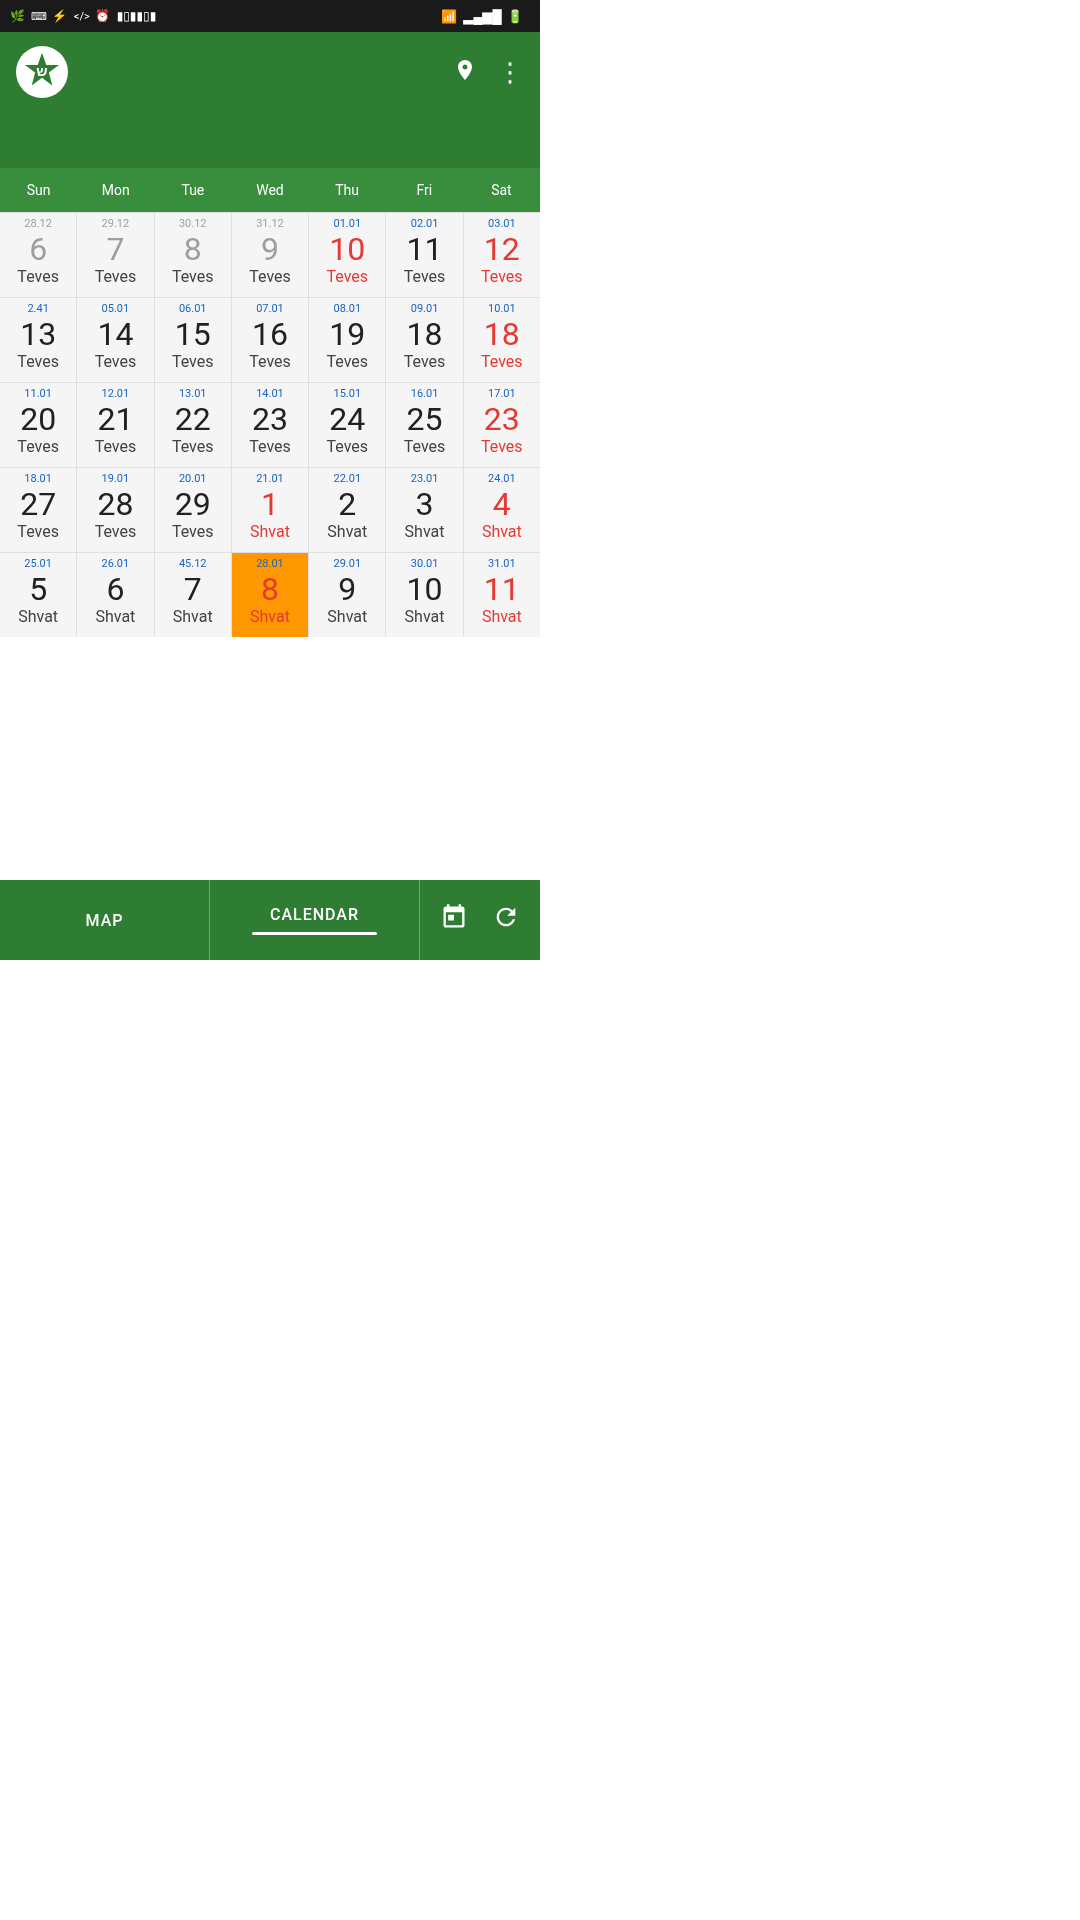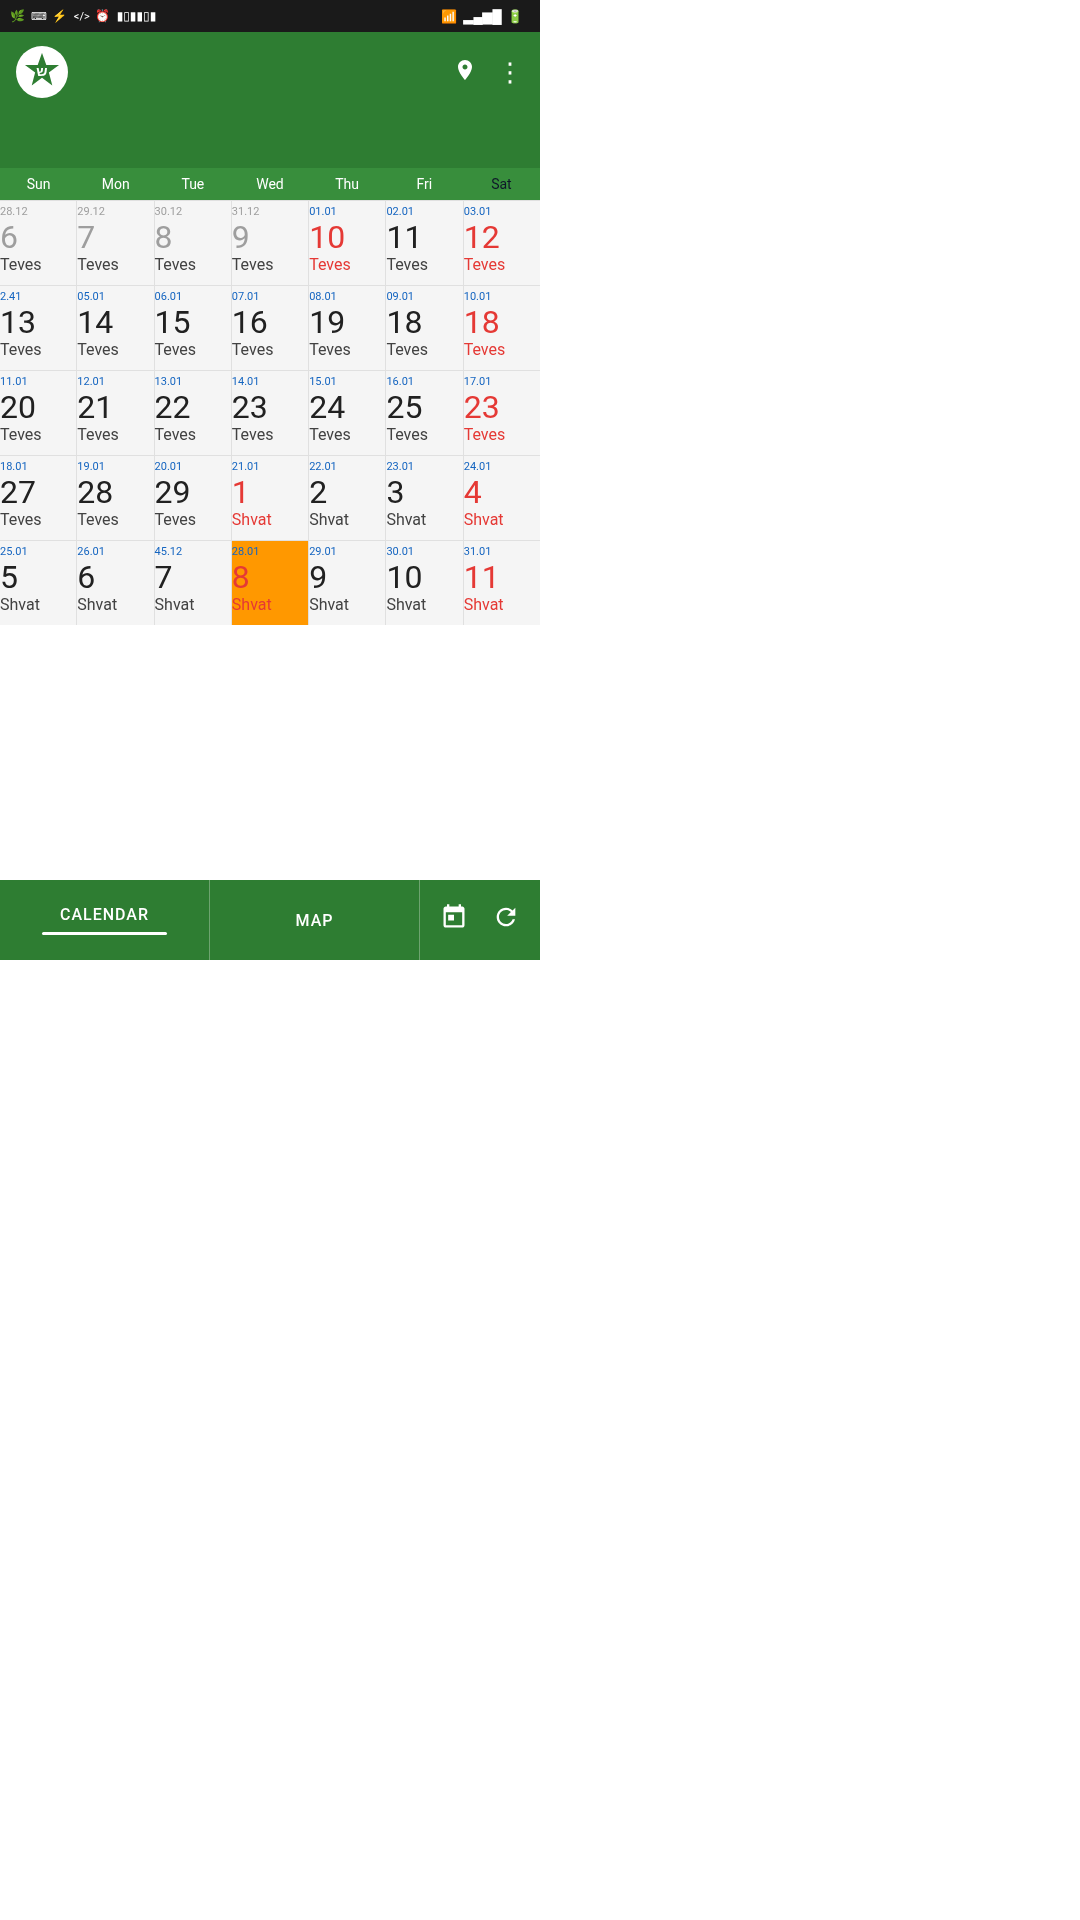--- a/index.html
+++ b/index.html
@@ -62,43 +62,43 @@
       padding: 0 20px;
     }
     .nav-arrow { color: #aed581; font-size: 28px; cursor: pointer; padding: 8px; }
     .nav-title { color: white; font-size: 26px; font-weight: 300; }
 
     
     .day-headers {
       background: #388e3c;
       display: grid;
       grid-template-columns: repeat(7, 1fr);
-      height: 32px;
+      height: 44px;
     }
     .day-header {
       display: flex; align-items: center; justify-content: center;
       color: white;
       font-size: 14px;
       font-weight: 400;
     }
-    .day-header.weekend { color: #0f172a; }
+    .day-header.weekend { color: #ffffff; }
 
     
     .calendar-grid {
       display: grid;
       grid-template-columns: repeat(7, 1fr);
       background: #e0e0e0;
       gap: 1px;
       border-top: 1px solid #e0e0e0;
     }
     .calendar-cell {
       background: #f5f5f5;
       display: flex;
       flex-direction: column;
-      align-items: flex-start;
+      align-items: center;
       padding: 2px 0;
       min-height: 84px;
       position: relative;
     }
     .calendar-cell.today {
       background: #ff9800;
     }
     .cell-greg {
       font-size: 11px;
       color: #1565c0;
@@ -409,25 +409,25 @@
       <div class="cell-date red">11</div>
       <div class="cell-hebrew red">Shvat</div>
     </div>
   </div>
 
 <div class="white-space"></div>
 
 <div class="bottom-nav">
   <div class="bottom-nav-tabs" id="bottom-tabs">
       <div class="bottom-tab">
+        <span>MAP</span>
+      </div>
+      <div class="bottom-tab">
         <span>CALENDAR</span>
         <div class="bottom-tab-indicator"></div>
-      </div>
-      <div class="bottom-tab">
-        <span>MAP</span>
       </div>
     </div>
   <div class="bottom-actions" id="bottom-actions">
       <span class="bottom-action-icon"><svg width="28" height="28" viewBox="0 0 24 24" fill="white">
           <path d="M19 3h-1V1h-2v2H8V1H6v2H5c-1.11 0-2 .9-2 2v14c0 1.1.89 2 2 2h14c1.1 0 2-.9 2-2V5c0-1.1-.9-2-2-2zm0 16H5V8h14v11zM7 10h5v5H7z"></path>
         </svg></span>
       <span class="bottom-action-icon"><svg width="28" height="28" viewBox="0 0 24 24" fill="white">
           <path d="M17.65 6.35C16.2 4.9 14.21 4 12 4c-4.42 0-7.99 3.58-7.99 8s3.57 8 7.99 8c3.73 0 6.84-2.55 7.73-6h-2.08c-.82 2.33-3.04 4-5.65 4-3.31 0-6-2.69-6-6s2.69-6 6-6c1.66 0 3.14.69 4.22 1.78L13 11h7V4l-2.35 2.35z"></path>
         </svg></span>
     </div>

